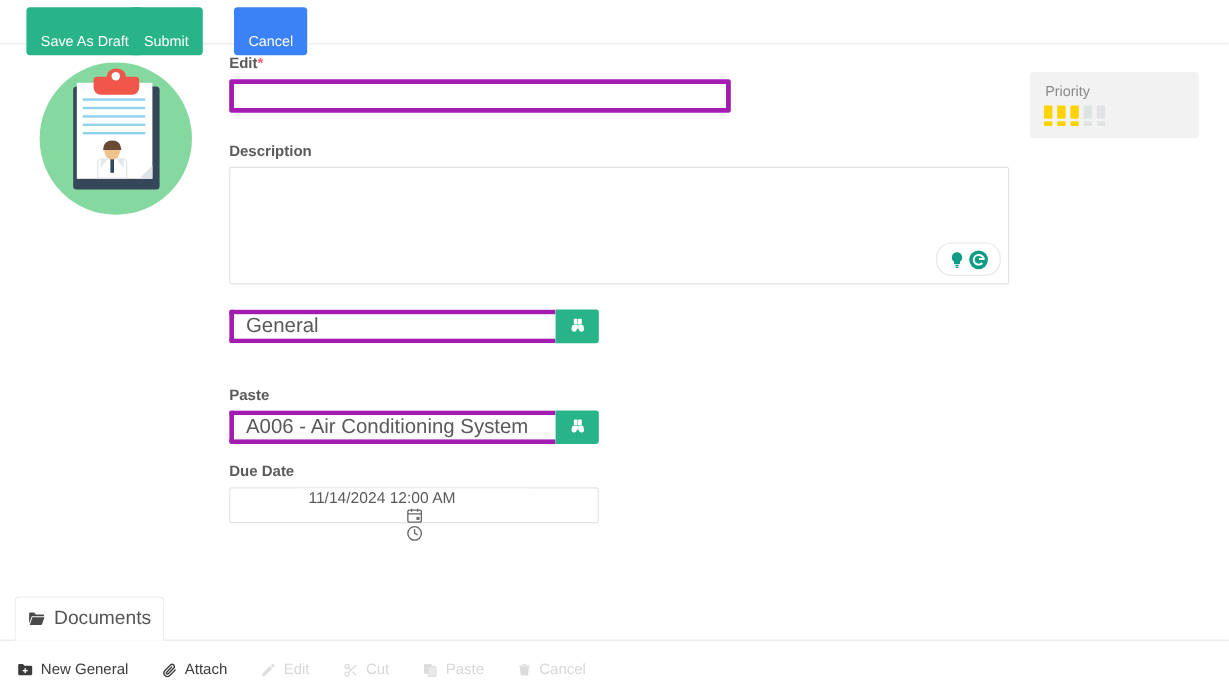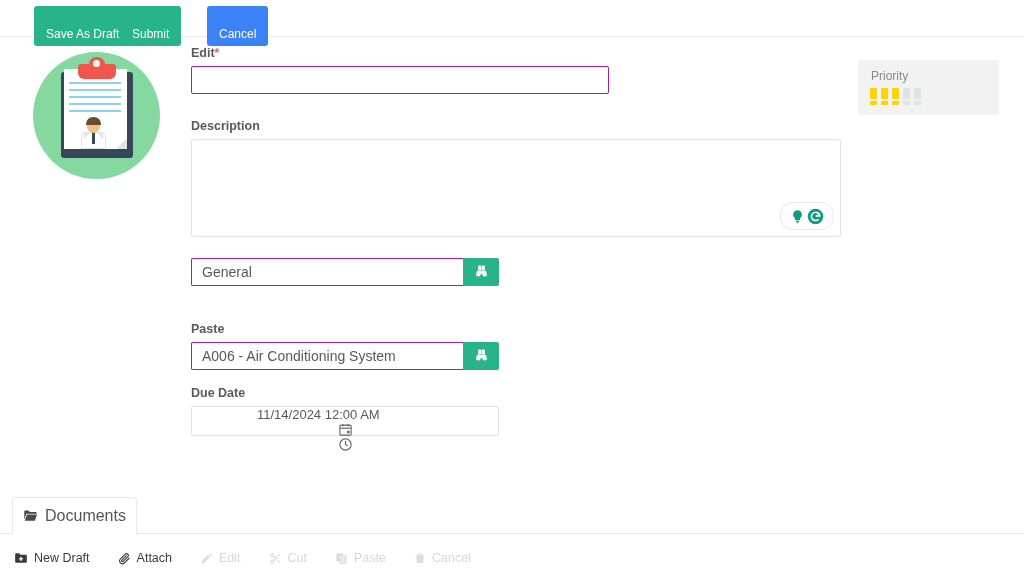--- a/index.html
+++ b/index.html
@@ -33,21 +33,20 @@
     border: none;
     border-radius: 3px;
     color: #ffffff;
     font-family: "Liberation Sans", sans-serif;
     font-size: 12px;
     line-height: 25px;
     text-align: center;
     padding: 16px 12px;
     cursor: pointer;
     white-space: nowrap;
-    margin-left: 12px;
   }
   .btn-save  { left: 22px;  background: #28b488; }
   .btn-submit{ left: 108px; background: #28b488; }
   .btn-cancel{ left: 195px; background: #3b82f6; }
 
   
   .illustration {
     position: absolute;
     left: 33px; top: 52px;
     width: 127px; height: 127px;
@@ -154,25 +153,25 @@
   .field-label {
     font-size: 12.5px;
     font-weight: bold;
     color: #5a5a5a;
     margin-bottom: 6px;
     display: block;
   }
   .req-star { color: #f0616d; font-weight: bold; }
 
   .text-input {
-    border: 1px solid #a21caf;
+    border: 4px solid #a21caf;
     border-radius: 2px;
     background: #ffffff;
     font-family: "Liberation Sans", sans-serif;
-    font-size: 14px;
+    font-size: 17px;
     color: #595959;
     padding: 0 10px;
     box-sizing: border-box;
     outline: none;
   }
 
   .name-field { position: absolute; left: 0; top: 0; width: 440px; }
   .name-input { width: 418px; height: 28px; }
 
   .desc-field { position: absolute; left: 0; top: 73px; }
@@ -507,21 +506,21 @@
 <div class="bottom-toolbar">
 
   <div class="tb-item enabled tb-gap-1">
     <span>
       <svg width="14" height="12" viewBox="0 0 24 20" fill="#3b3b3b">
         <path d="M2 3.6A1.6 1.6 0 0 1 3.6 2h5.1l2.3 2.5h9.4A1.6 1.6 0 0 1 22 6.1v10.3A1.6 1.6 0 0 1 20.4 18H3.6A1.6 1.6 0 0 1 2 16.4z"></path>
         <rect x="11" y="8" width="2" height="7" fill="#ffffff"></rect>
         <rect x="8.5" y="10.5" width="7" height="2" fill="#ffffff"></rect>
       </svg>
     </span>
-    <span>New Draft</span>
+    <span>New General</span>
   </div>
 
   <div class="tb-item enabled tb-gap">
     <span>
       <svg width="13" height="13" viewBox="0 0 24 24" fill="none" stroke="#3b3b3b" stroke-width="2.1" stroke-linecap="round">
         <path d="M20.5 11.5 12 20a5.2 5.2 0 0 1-7.4-7.4l8.8-8.8a3.5 3.5 0 0 1 4.9 4.9l-8.7 8.7a1.7 1.7 0 0 1-2.4-2.4l7.8-7.8"></path>
       </svg>
     </span>
     <span>Attach</span>
   </div>

